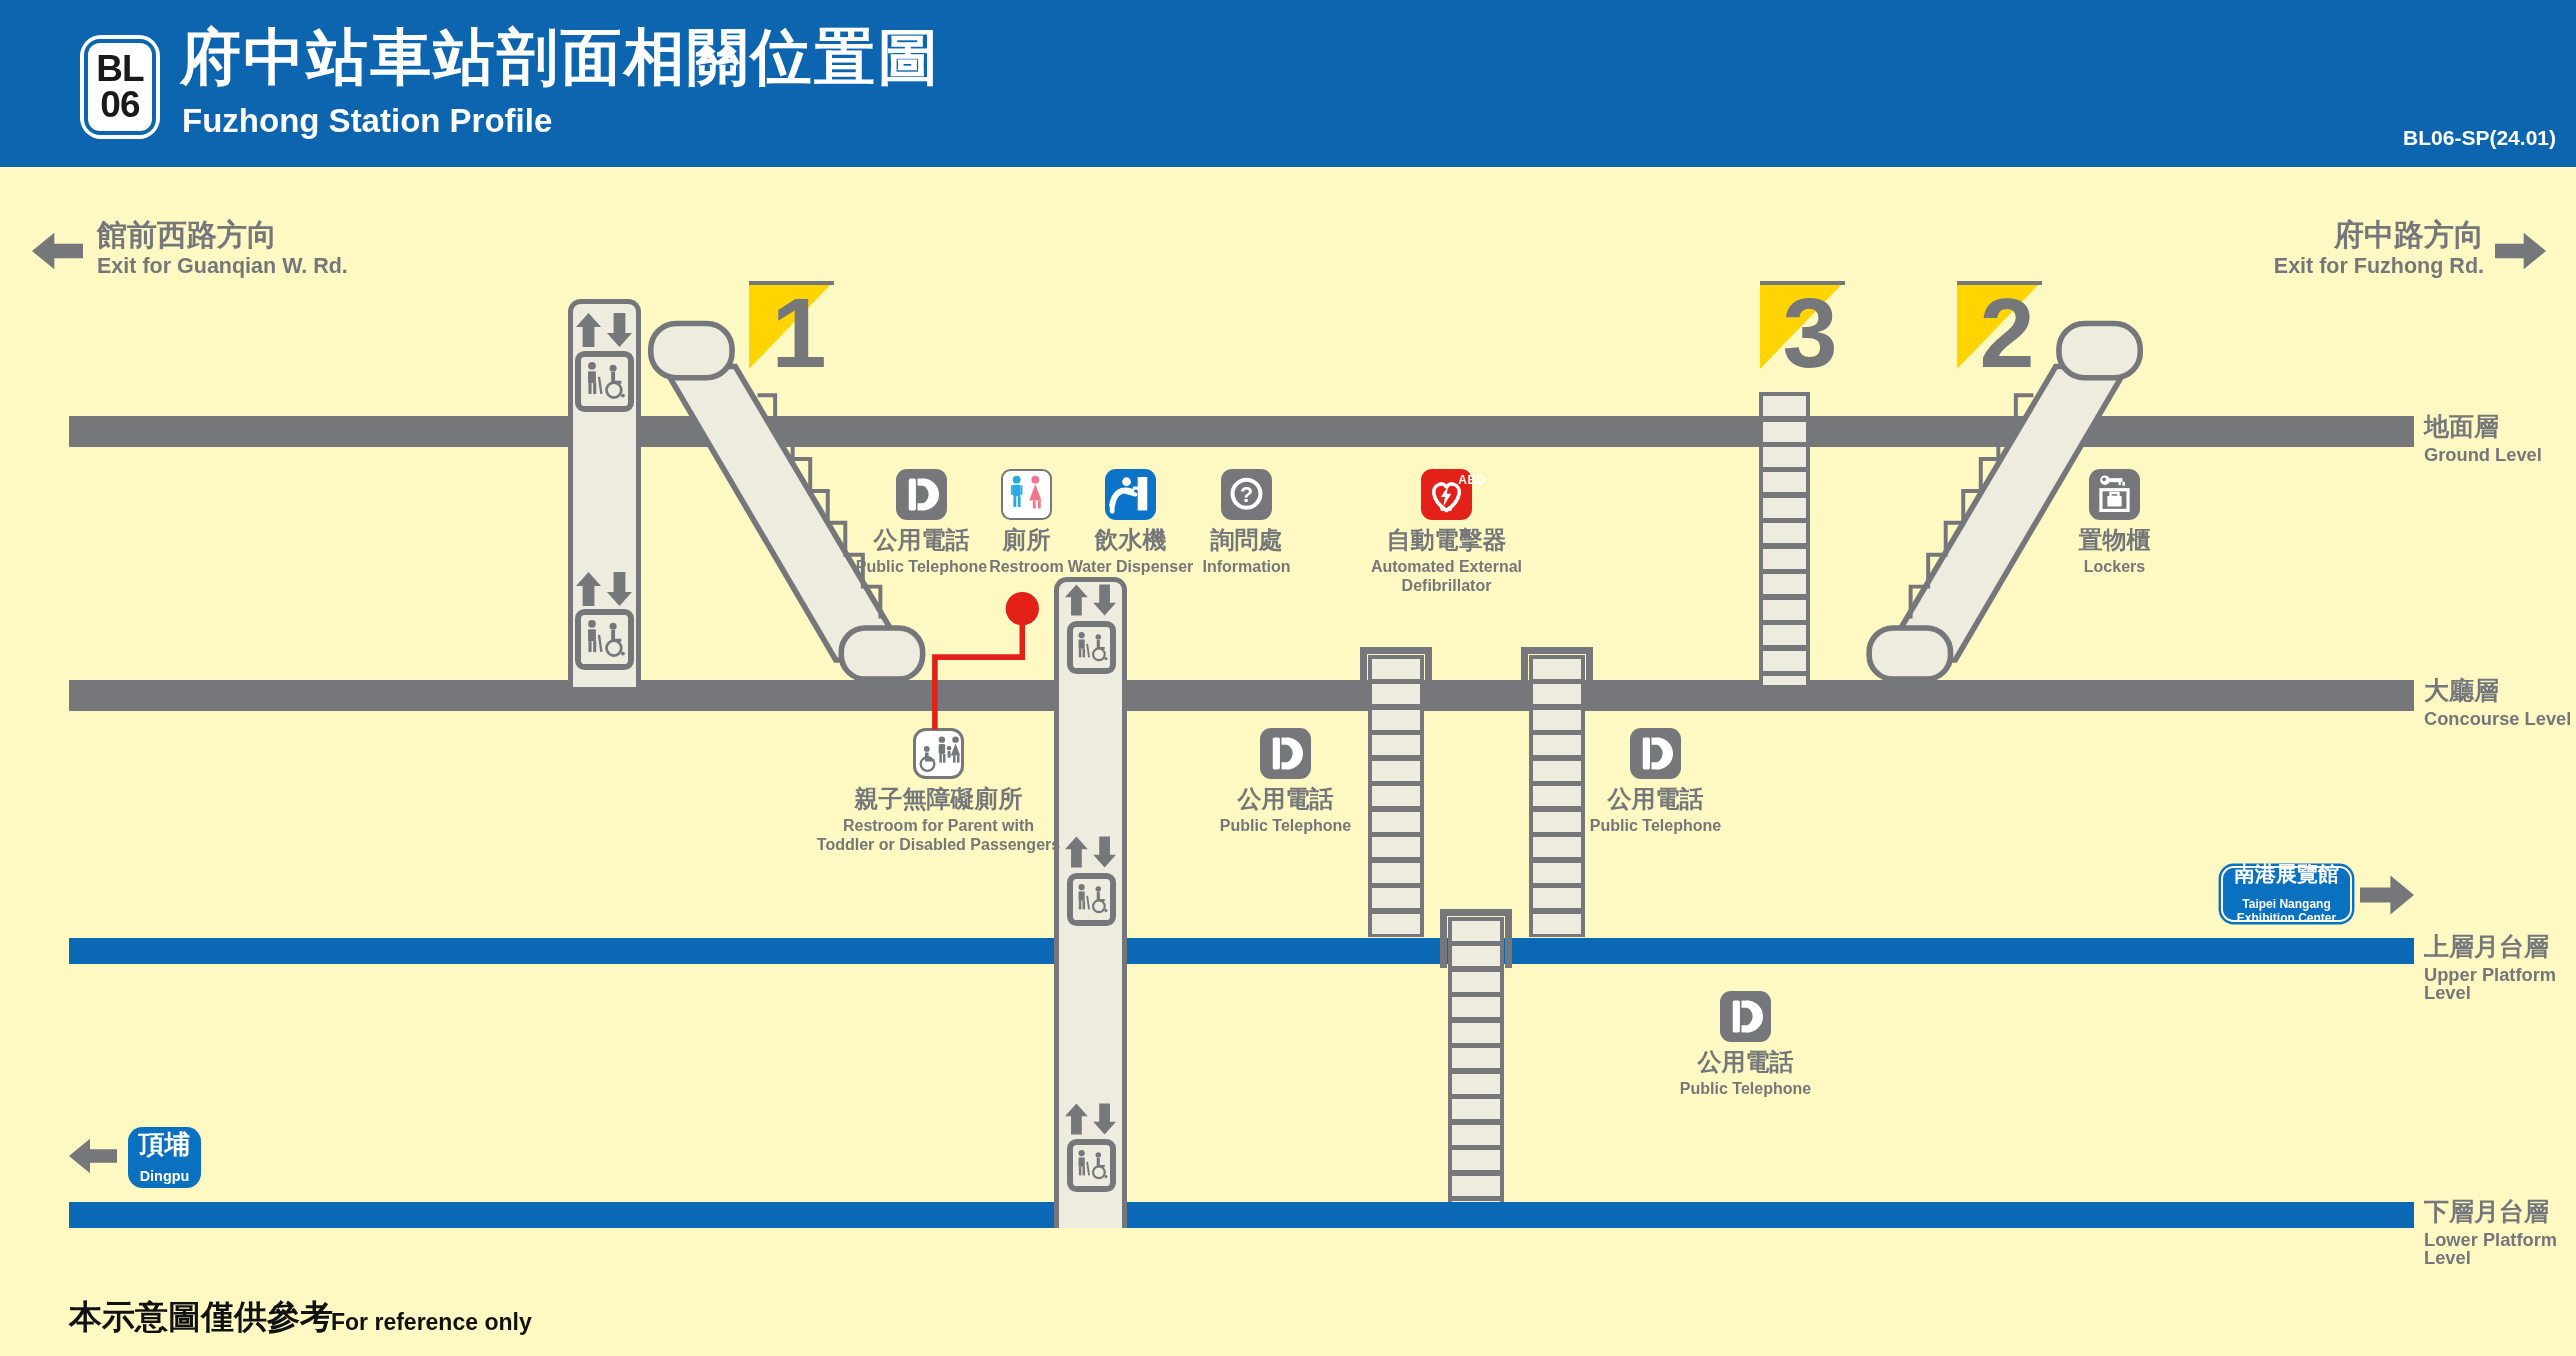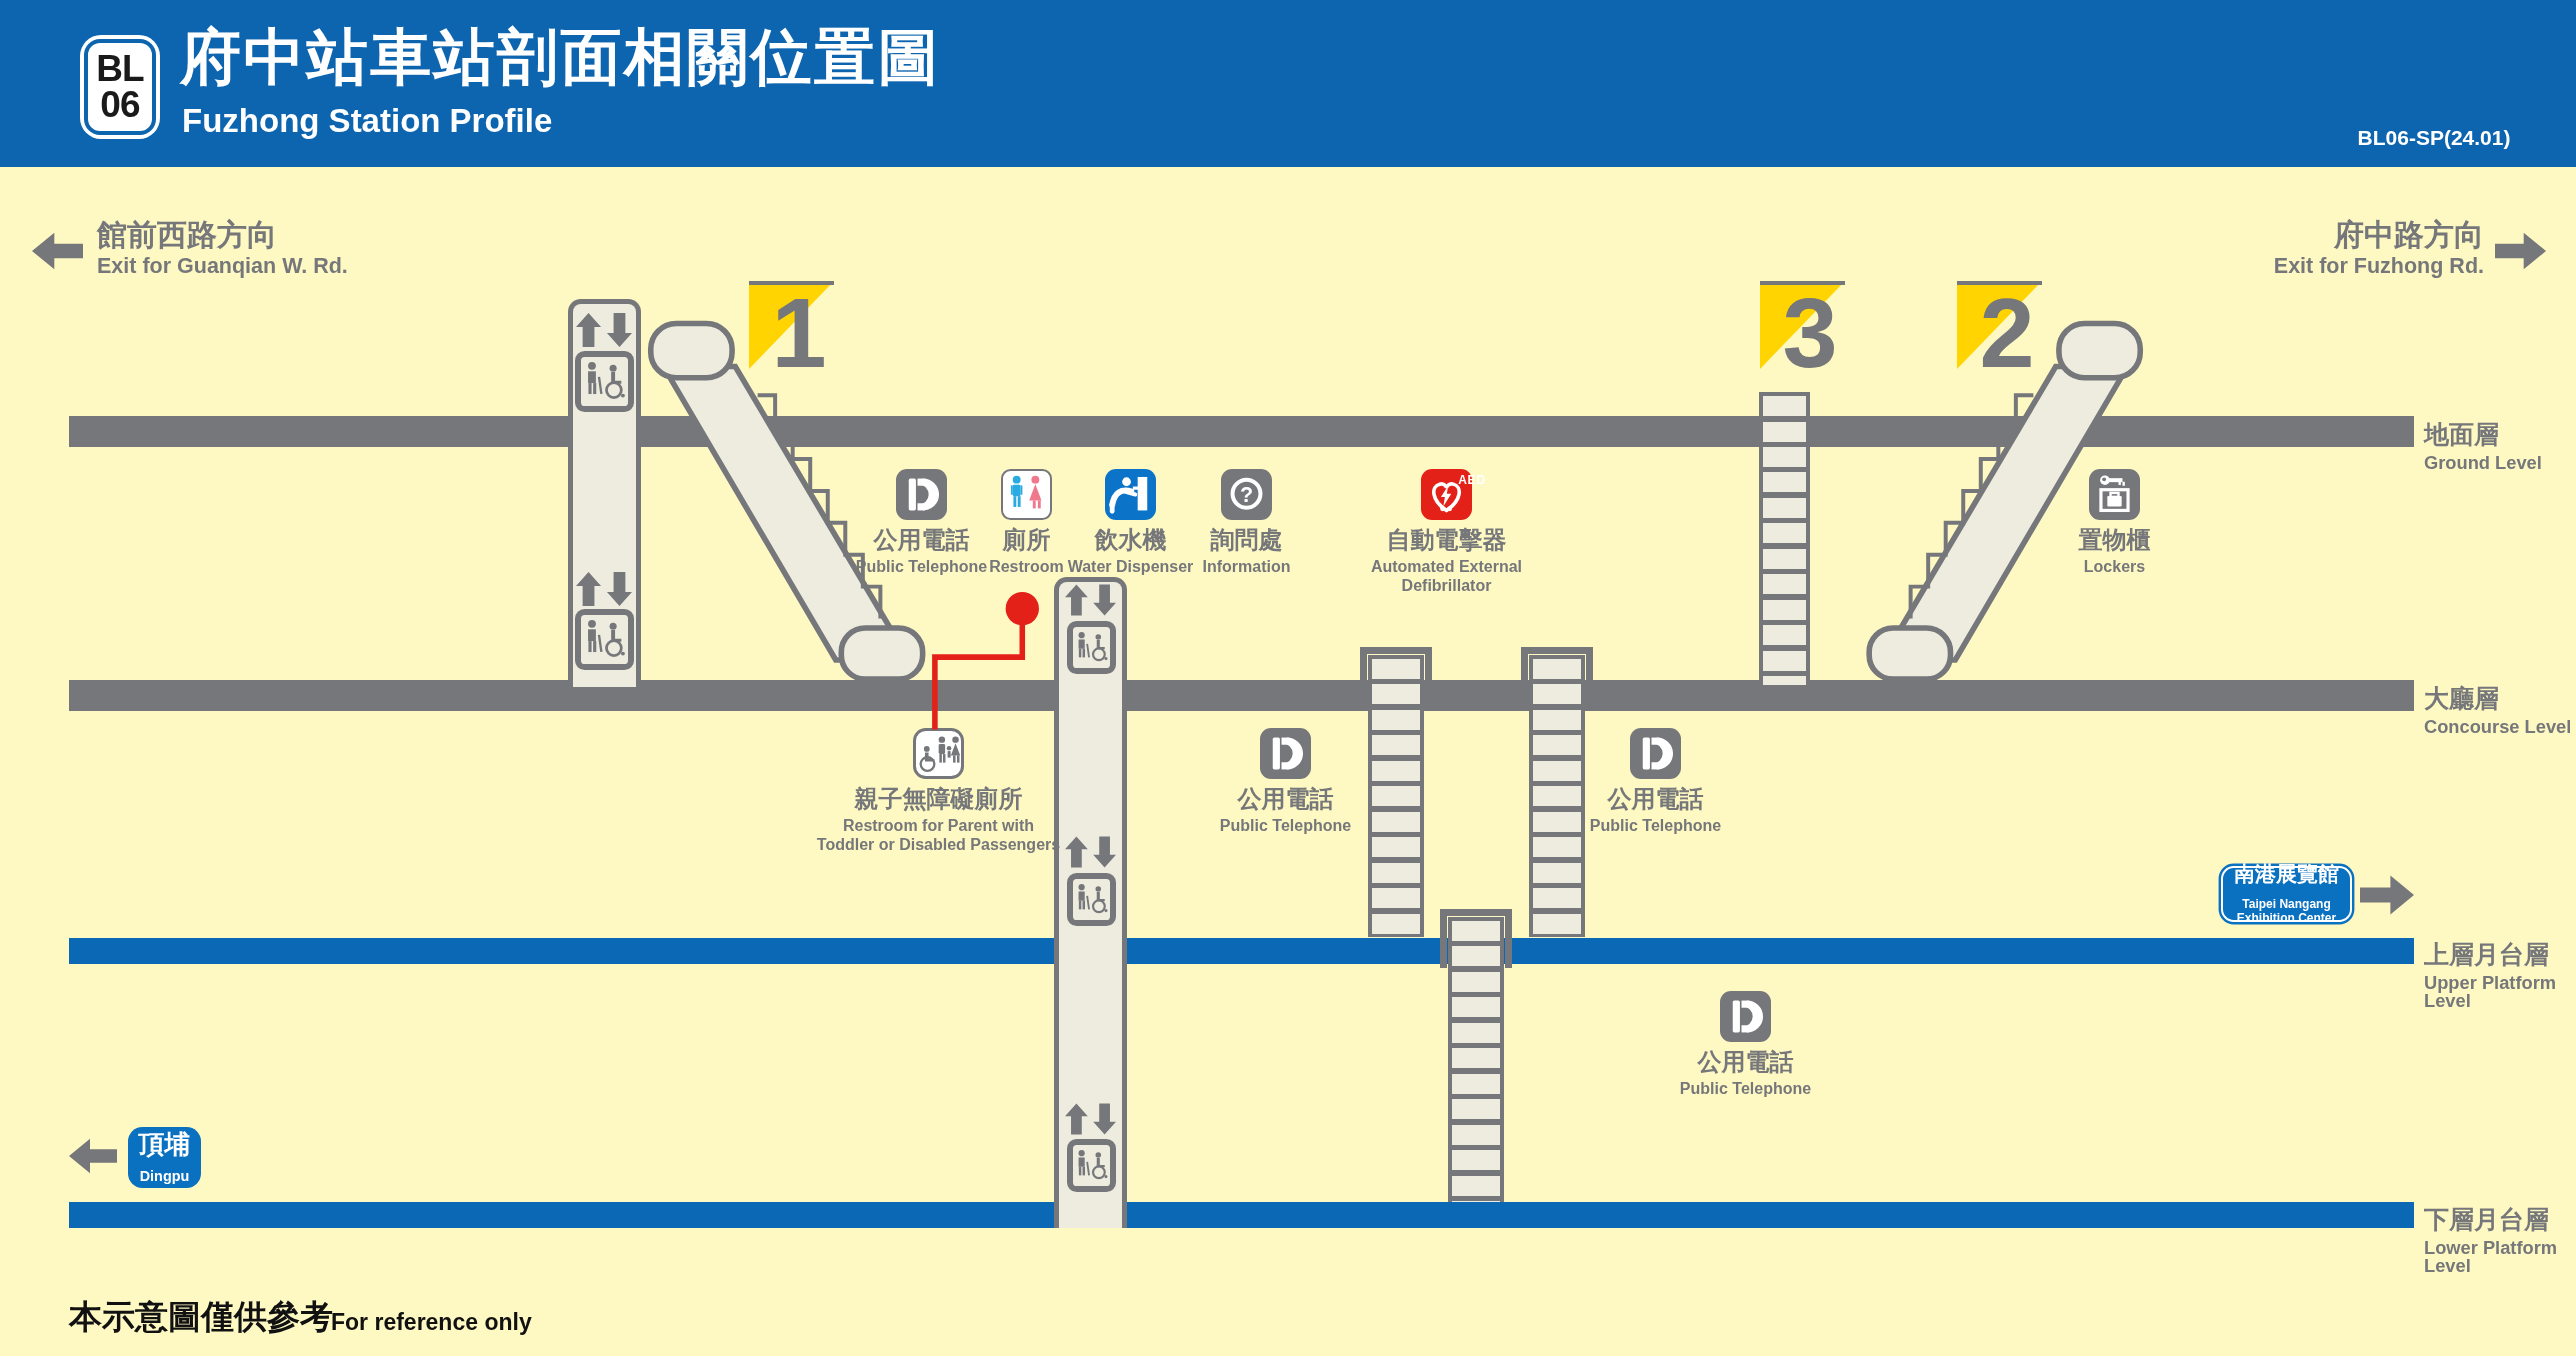--- a/index.html
+++ b/index.html
@@ -7,29 +7,29 @@
          font-family:"Liberation Sans",sans-serif;}
   .abs{position:absolute;}
   
   .hdr{position:absolute;left:0;top:0;width:2576px;height:167px;background:#0d65b0;}
   .stn-badge{position:absolute;left:80px;top:35px;width:80px;height:104px;background:#fff;border-radius:21px;}
   .stn-badge .ring{position:absolute;inset:4px;border:4.8px solid #0d65b0;border-radius:16px;
         display:flex;flex-direction:column;align-items:center;justify-content:center;}
   .stn-badge span{font-size:37px;font-weight:bold;color:#1a1a1a;line-height:0.98;letter-spacing:-0.8px;}
   .title-zh{position:absolute;left:180px;top:27px;color:#fff;font-size:61px;font-weight:bold;letter-spacing:2.4px;line-height:1;}
   .title-en{position:absolute;left:182px;top:104px;color:#fff;font-size:33px;font-weight:bold;line-height:1;}
-  .version{position:absolute;left:2312px;top:126px;width:244px;text-align:center;color:#fff;font-size:21px;font-weight:bold;}
+  .version{position:absolute;left:2312px;top:126px;width:244px;text-align:right;color:#fff;font-size:21px;font-weight:bold;}
   
   .dir-zh{font-size:30px;font-weight:bold;color:#76777a;line-height:1;}
   .dir-en{font-size:21.5px;font-weight:bold;color:#76777a;line-height:1;margin-top:5.6px;}
   
   .bar{position:absolute;left:69px;width:2345px;}
   .bar.g{background:#76777a;height:31px;}
   .bar.b{background:#0a68b4;height:26px;}
-  .lvl{position:absolute;left:2424px;color:#76777a;margin-top:8px;}
+  .lvl{position:absolute;left:2424px;color:#76777a;}
   .lvl .zh{font-size:25px;font-weight:bold;line-height:1;display:block;}
   .lvl .en{font-size:18.3px;font-weight:bold;line-height:1;display:block;margin-top:7.2px;}
   
   .shaft{position:absolute;background:#edecdf;border:5.6px solid #76777a;border-bottom:none;
          border-radius:12.8px 12.8px 0 0;box-sizing:border-box;}
   .stair{position:absolute;background:#edecdf;
          background-image:repeating-linear-gradient(180deg,#edecdf 0 20px,#76777a 20px 25.5px);
          border:4.8px solid #76777a;border-bottom:none;box-sizing:border-box;}
   .frame{position:absolute;border:7.2px solid #76777a;border-bottom:none;box-sizing:border-box;}
   .elv-box{position:absolute;border:6.4px solid #76777a;border-radius:9.6px;box-sizing:border-box;}

